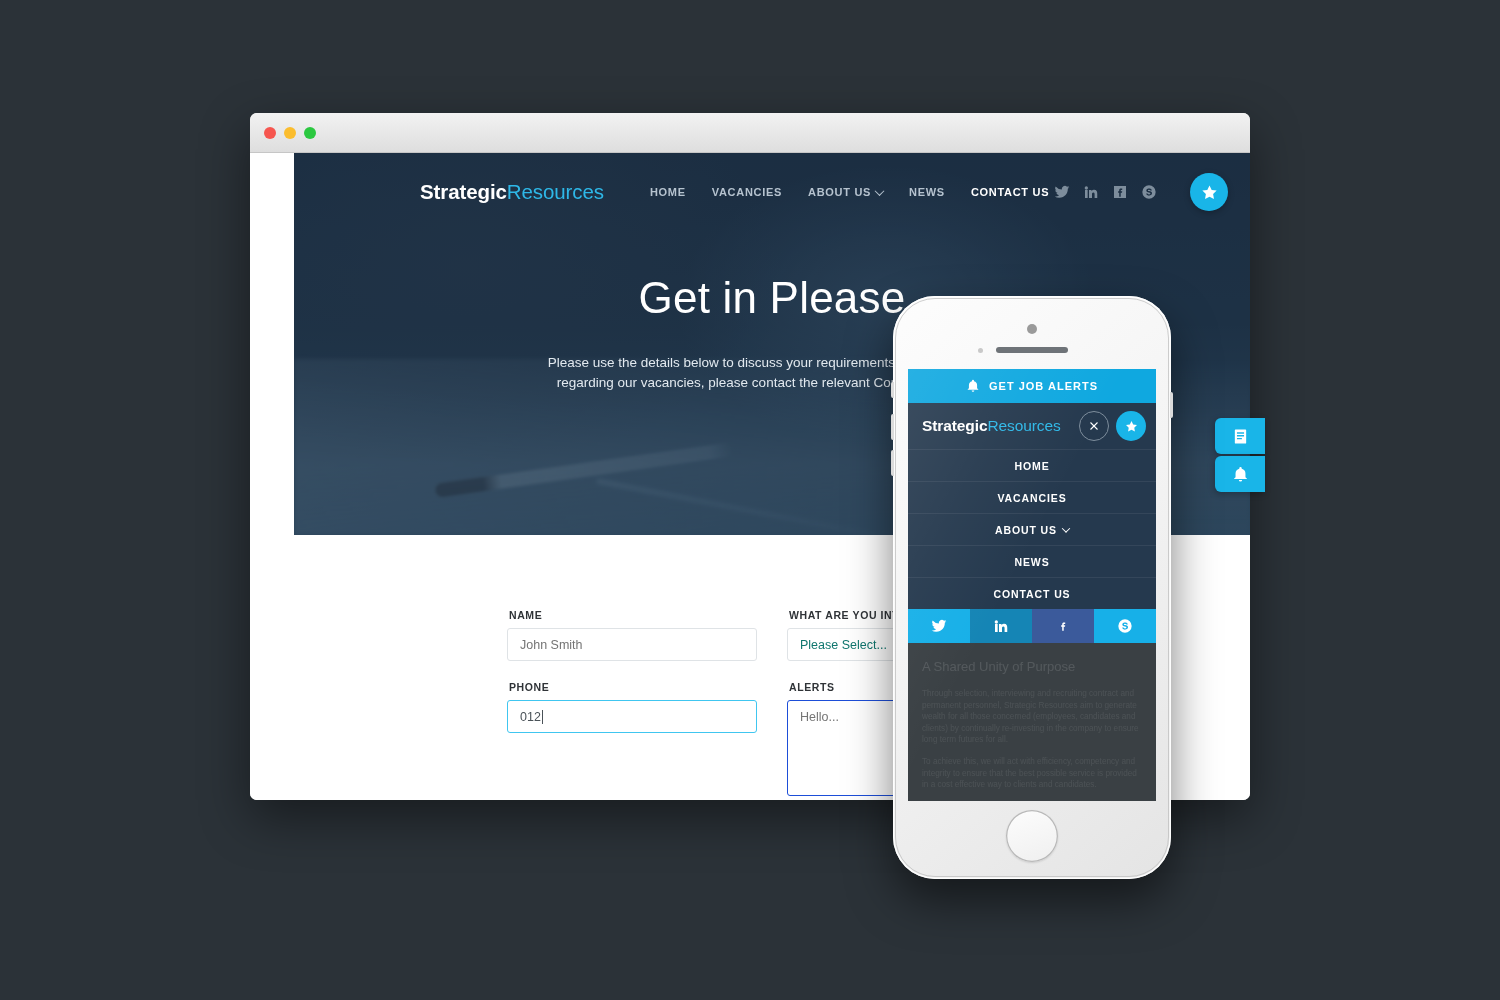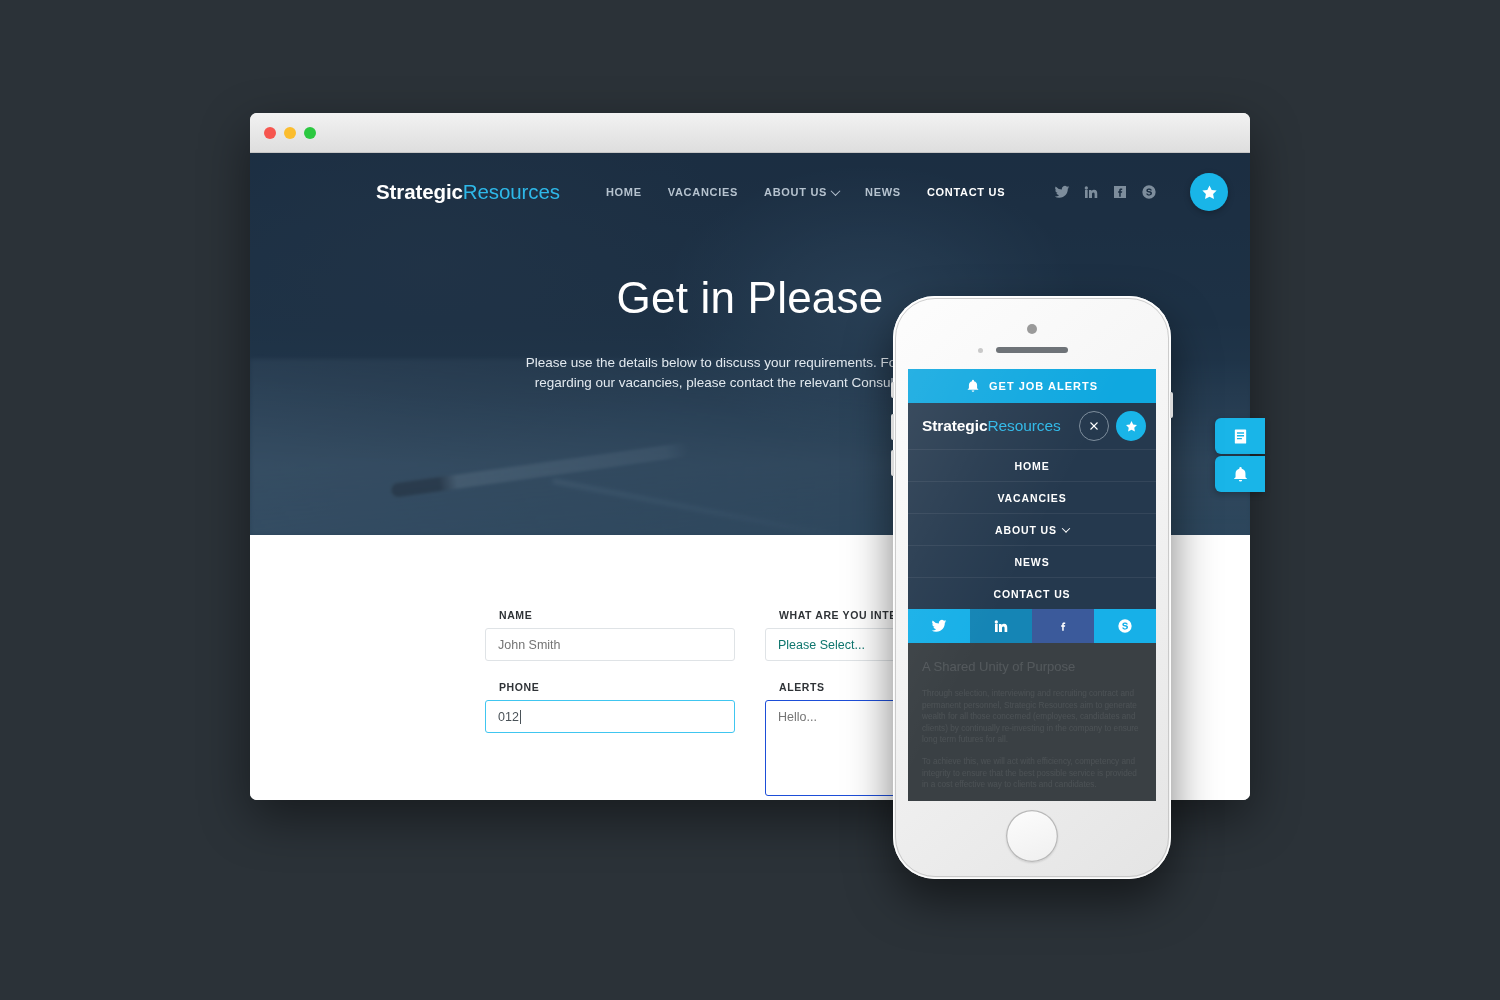--- a/index.html
+++ b/index.html
@@ -24,21 +24,21 @@
     height: 40px;
     background: linear-gradient(#f2f2f2, #dedede);
     border-bottom: 1px solid #c6c6c6;
     display: flex; align-items: center; padding-left: 14px;
   }
   .dot { width: 12px; height: 12px; border-radius: 50%; margin-right: 8px; }
   .dot.red { background: #f6564f; }
   .dot.yellow { background: #fbbd2e; }
   .dot.green { background: #2bc840; }
 
-  .page { position: relative; width: 1000px; height: 828px; background: #fff; }
+  .page { position: relative; width: 1000px; height: 828px; background: #fff; padding-left: 44px; }
 
   
   .hero {
     position: relative; height: 382px; overflow: hidden;
     background: #24384d;
   }
   .hero-photo {
     position: absolute; inset: 0;
     background:
       radial-gradient(ellipse 300px 200px at 62% 40%, rgba(90,125,155,.38), rgba(0,0,0,0) 70%),
@@ -92,21 +92,21 @@
   .hero-body { position: relative; z-index: 3; text-align: center; padding-top: 42px; }
   .hero-title { color:#fff; font-size: 44px; font-weight: 300; letter-spacing: .2px; }
   .hero-sub { margin-top: 30px; color: #e2e9ef; font-size: 13.5px; line-height: 20px; }
 
   
   .form-wrap { padding: 74px 0 0 0; display:flex; justify-content:center; }
   .form-grid { width: 530px; display:flex; gap: 30px; }
   .col { width: 262px; }
   .fl {
     display:block; font-size: 10.5px; font-weight: bold; letter-spacing: .6px;
-    color: #2f3337; margin: 0 0 7px 14px;
+    color: #2f3337; margin: 0 0 7px 2px;
   }
   .fieldblk { margin-bottom: 20px; }
   .inp {
     width: 100%; height: 33px; border: 1px solid #dfe3e6; border-radius: 3px;
     background: #fff; padding: 0 12px; font-size: 12.5px; color: #9aa3ab;
     font-family: "Liberation Sans", sans-serif; outline: none;
   }
   .inp.focused { border: 1.6px solid #40c6f0; color: #4a5258; }
   .ta {
     width: 100%; height: 96px; border: 1px solid #1d4ed8; border-radius: 3px;

